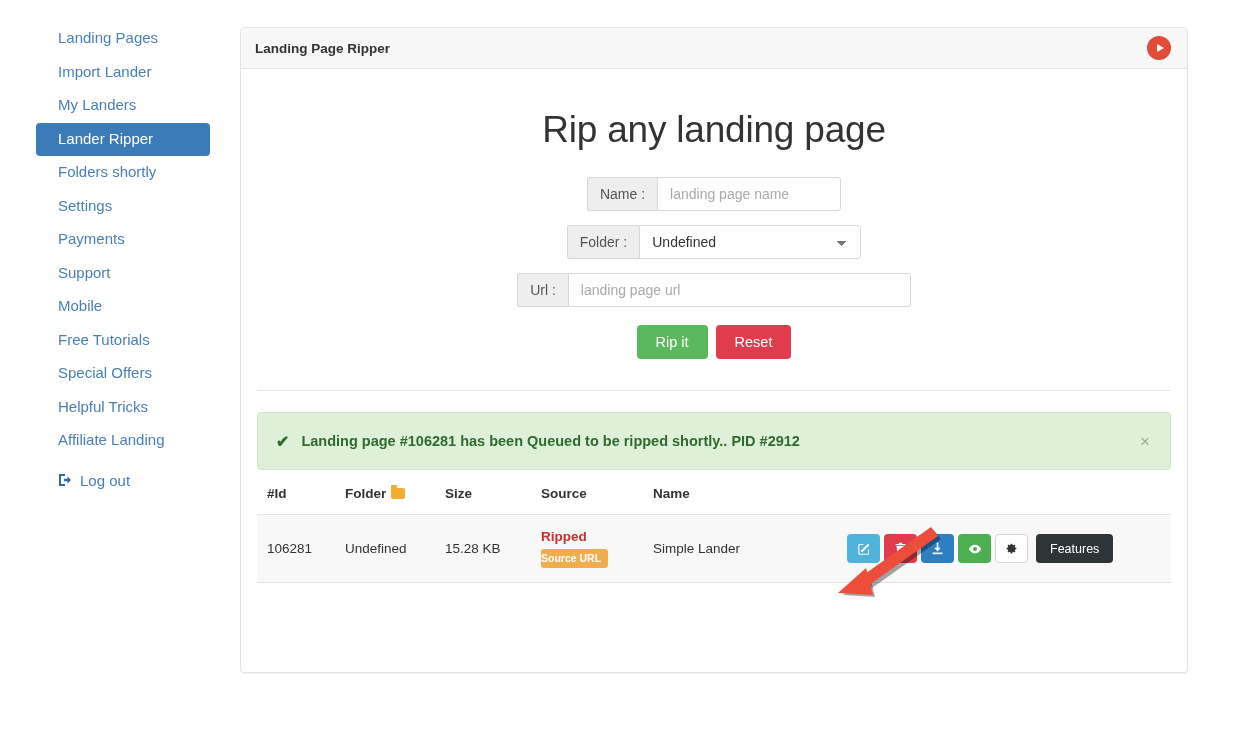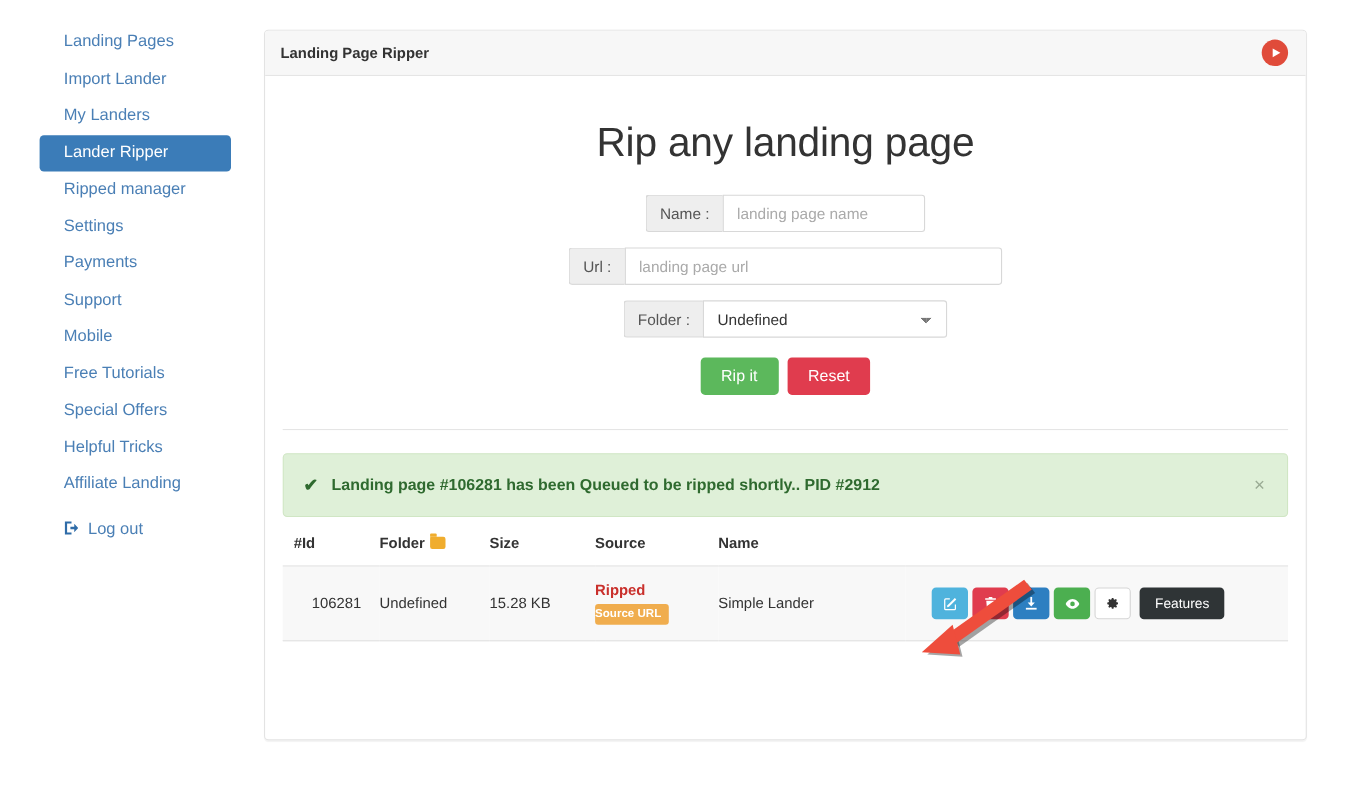--- a/index.html
+++ b/index.html
@@ -179,21 +179,21 @@
     padding: 16px 0 13px 0;
     border-bottom: 1px solid #e2e2e2;
   }
   .tbl tbody td {
     font-size: 13.5px; color: #333;
     padding: 14px 0 14px 0;
     vertical-align: middle;
     background: #f8f8f8;
     border-bottom: 1px solid #e2e2e2;
   }
-  .col-id    { width: 88px;  padding-left: 10px !important; text-align: center; }
+  .col-id    { width: 88px;  padding-left: 10px !important; }
   .col-fold  { width: 100px; }
   .col-size  { width: 96px;  }
   .col-src   { width: 112px; margin-top: 48px; }
   .col-name  { width: 170px; }
   .col-act   { }
 
   .folder-ico {
     display:inline-block; width: 14px; height: 11px;
     background: #f0ad2e; border-radius: 1px 2px 2px 2px;
     position: relative; margin-left: 5px; vertical-align: -1px;
@@ -240,21 +240,21 @@
 </head>
 <body>
 
 <div class="page">
 
   <nav class="sidebar">
     <a class="nav-item">Landing Pages</a>
     <a class="nav-item">Import Lander</a>
     <a class="nav-item">My Landers</a>
     <a class="nav-item active">Lander Ripper</a>
-    <a class="nav-item">Ripped manager</a>
+    <a class="nav-item">Folders shortly</a>
     <a class="nav-item">Settings</a>
     <a class="nav-item">Payments</a>
     <a class="nav-item">Support</a>
     <a class="nav-item">Mobile</a>
     <a class="nav-item">Free Tutorials</a>
     <a class="nav-item">Special Offers</a>
     <a class="nav-item">Helpful Tricks</a>
     <a class="nav-item">Affiliate Landing</a>
     <div class="nav-logout">
       <span class="logout-icon">
@@ -282,31 +282,31 @@
 
       <div class="form-row">
         <div class="input-group">
           <span class="addon">Name :</span>
           <input class="field field-name" type="text" placeholder="landing page name" style="">
         </div>
       </div>
 
       <div class="form-row">
         <div class="input-group">
-          <span class="addon">Url :</span>
-          <input class="field field-url" type="text" placeholder="landing page url" style="">
-        </div>
-      </div>
-
-      <div class="form-row">
-        <div class="input-group">
           <span class="addon">Folder :</span>
           <select class="field">
             <option>Undefined</option>
           </select>
+        </div>
+      </div>
+
+      <div class="form-row">
+        <div class="input-group">
+          <span class="addon">Url :</span>
+          <input class="field field-url" type="text" placeholder="landing page url" style="">
         </div>
       </div>
 
       <div class="btn-row">
         <button class="btn btn-rip">Rip it</button>
         <button class="btn btn-reset">Reset</button>
       </div>
 
       <hr class="hr">
 

